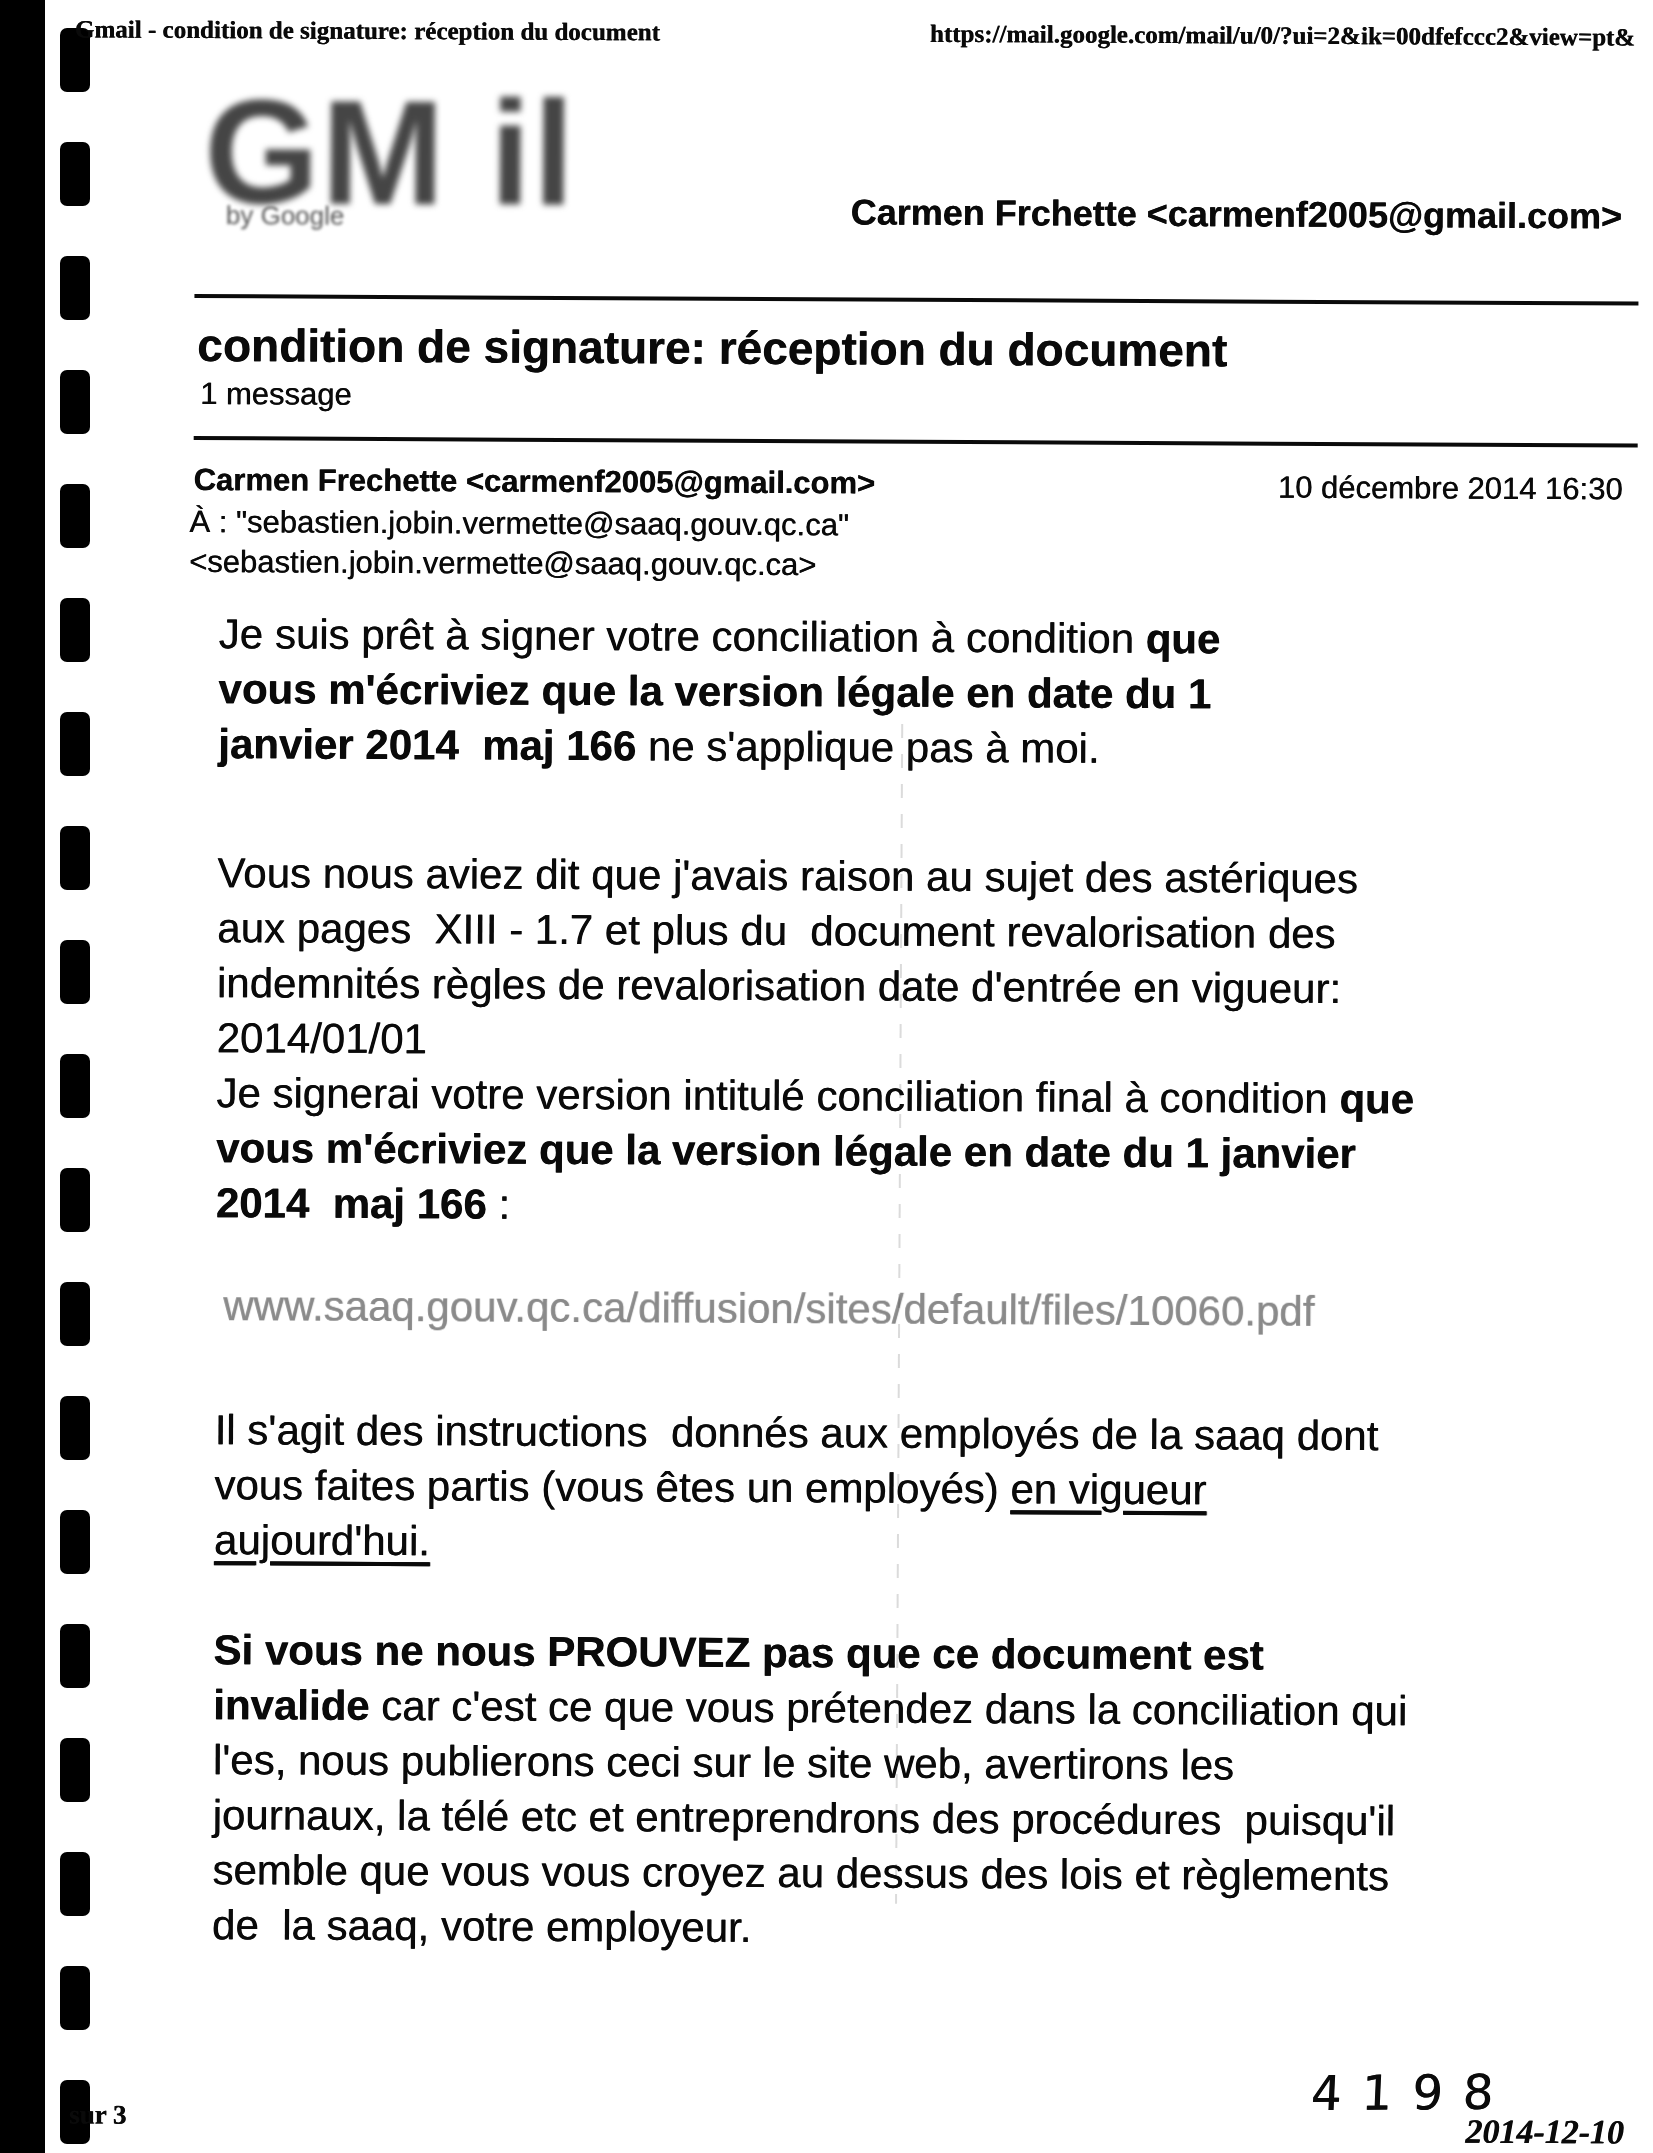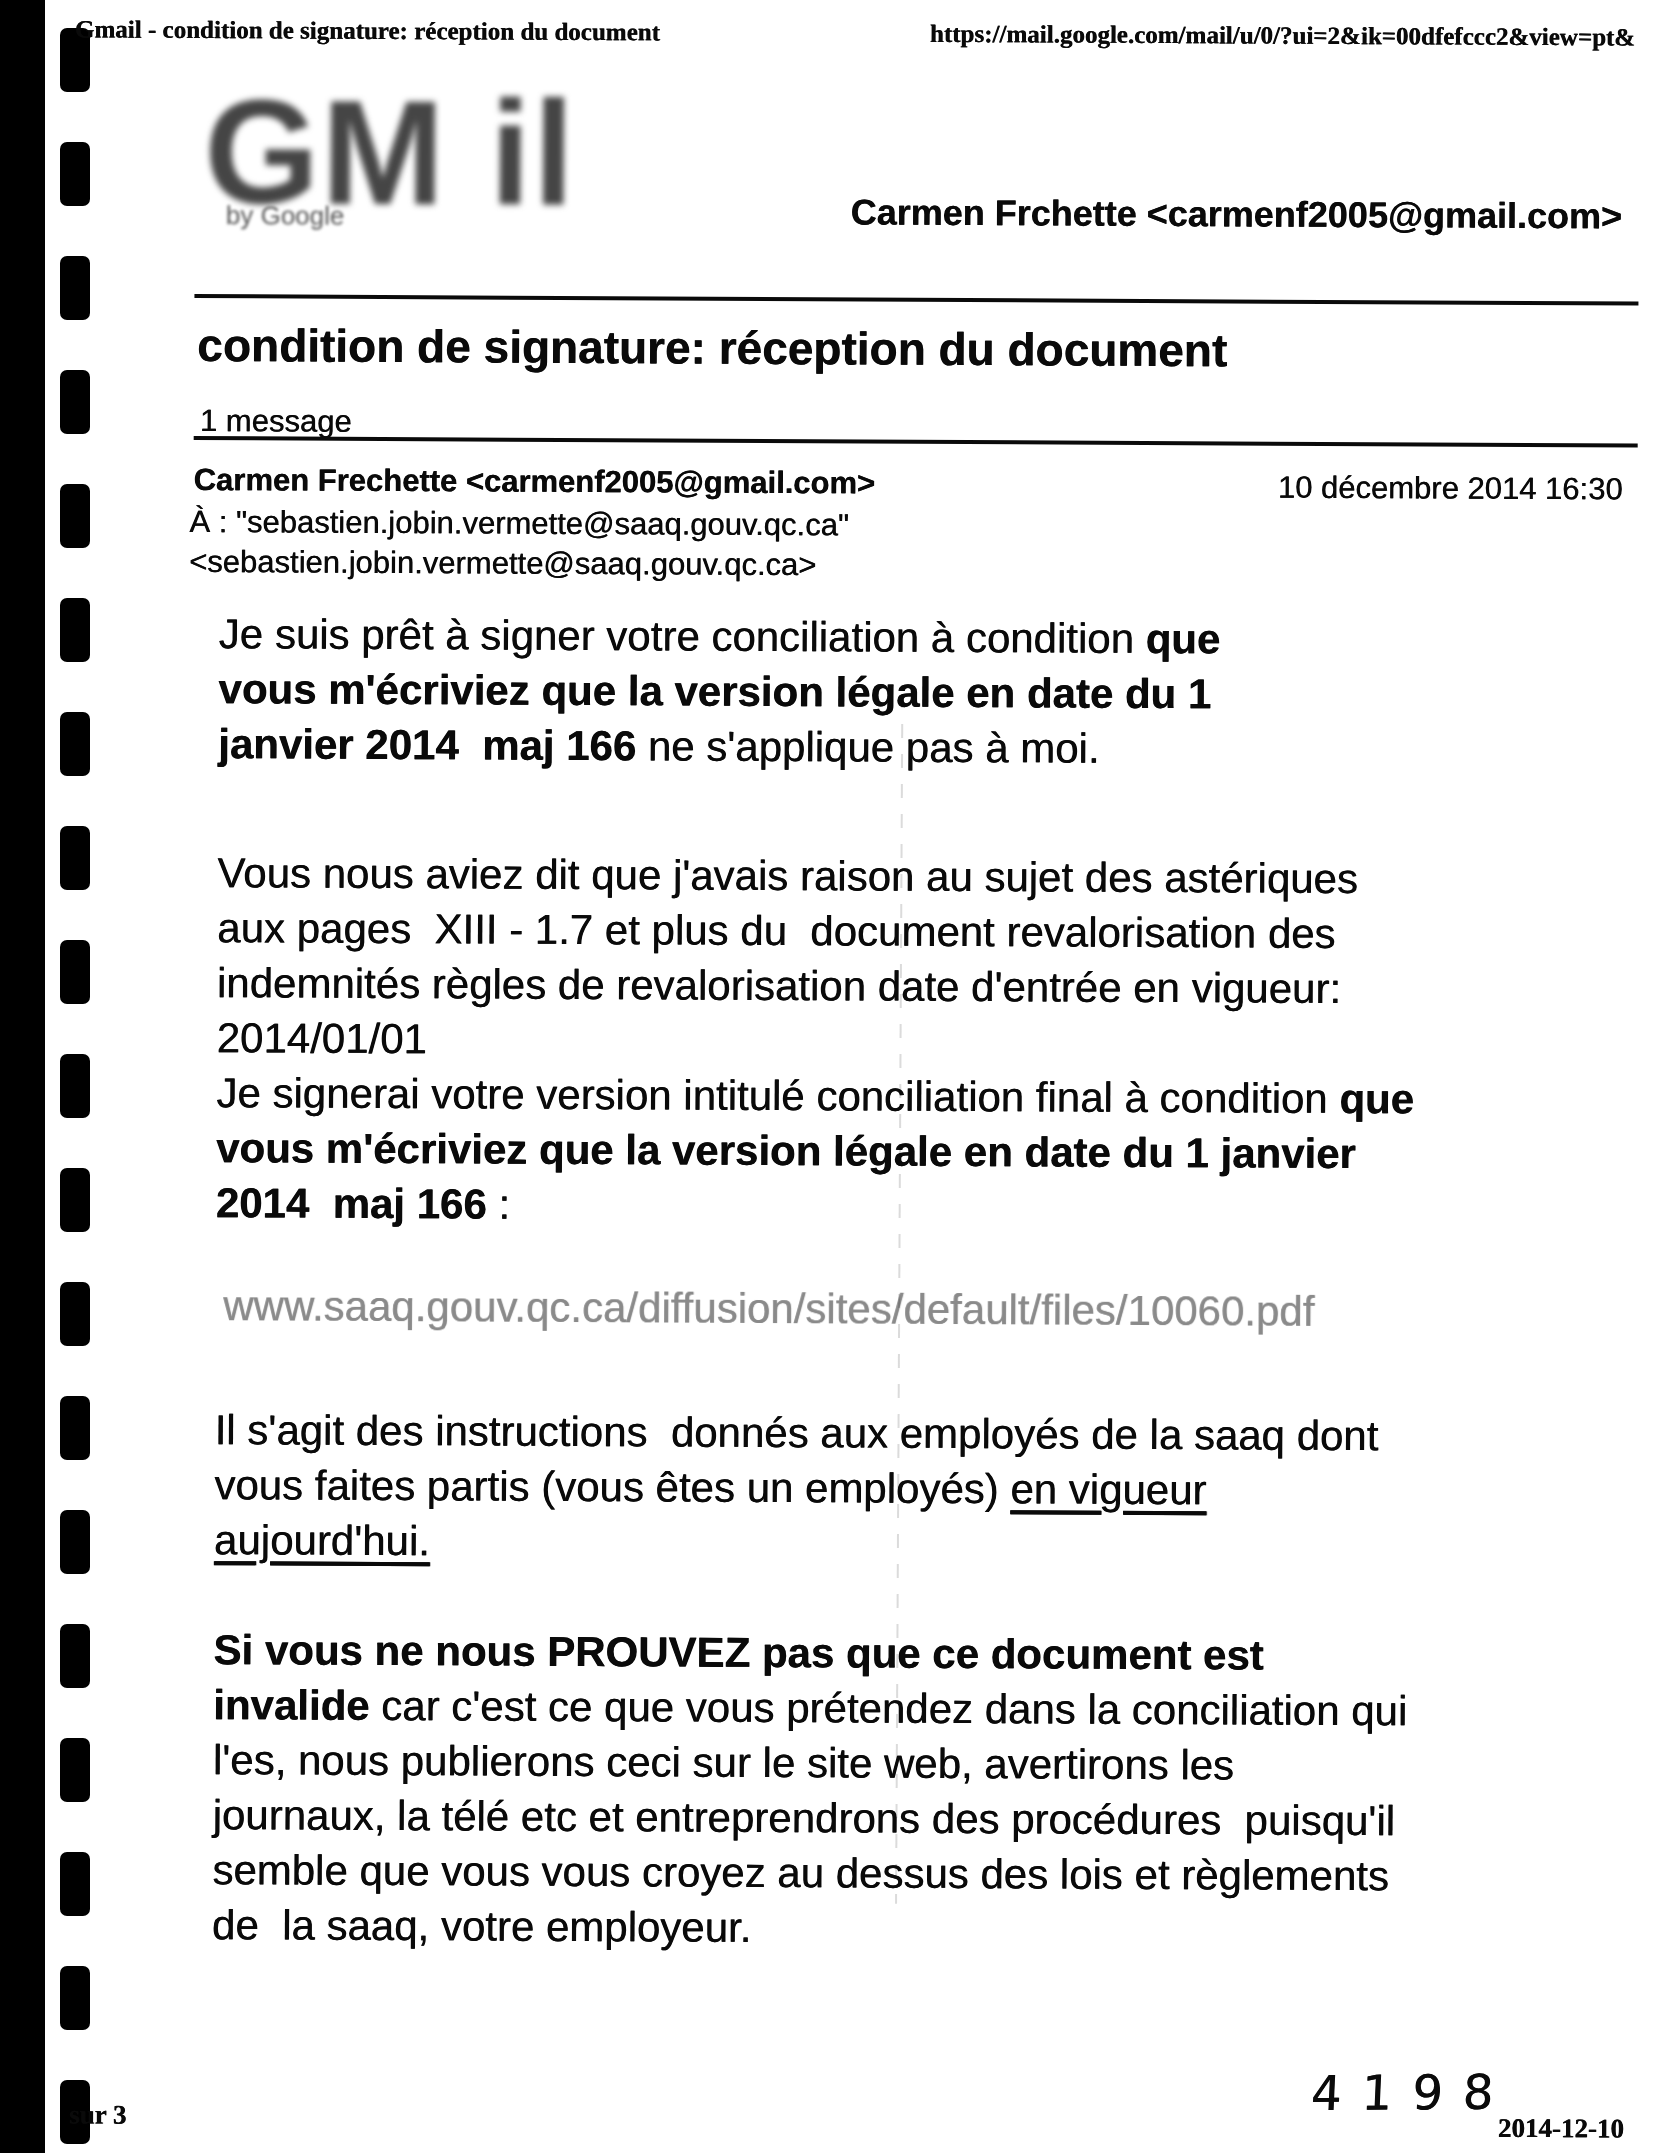--- a/index.html
+++ b/index.html
@@ -27,21 +27,21 @@
   .logo-by{display:block;margin:-26px 0 0 22px;font-size:26px;color:#555;
            filter:blur(1.6px);text-shadow:none;}
 
   .account{position:absolute;right:30px;top:188px;font-size:36px;font-weight:bold;white-space:nowrap;}
 
   .rule{position:absolute;left:196px;width:1444px;height:4px;background:#0a0a0a;}
   .rule1{top:294px;}
   .rule2{top:436px;}
 
   .subject{position:absolute;left:199px;top:318px;margin:0;font-size:46px;font-weight:bold;white-space:nowrap;}
-  .msgcount{position:absolute;left:202px;top:403px;font-size:31px;}
+  .msgcount{position:absolute;left:202px;top:376px;font-size:31px;}
 
   .from{position:absolute;left:196px;top:462px;font-size:31px;font-weight:bold;white-space:nowrap;}
   .date{position:absolute;right:28px;top:464px;font-size:31px;white-space:nowrap;}
   .to{position:absolute;left:192px;top:502px;font-size:31px;line-height:40px;white-space:pre-wrap;}
 
   .para{position:absolute;left:222px;font-size:42px;line-height:55px;white-space:pre-wrap;}
   .para b{font-weight:bold;}
   .p1{top:606px;}
   .p2{top:845px;}
   .p3{top:1065px;}
@@ -53,21 +53,21 @@
         text-decoration:none;filter:blur(0.5px);text-shadow:0.5px 0 0 #9a9a9a;white-space:nowrap;cursor:pointer;}
 
   .fold{position:absolute;left:905px;top:690px;width:2px;height:1210px;
         background:repeating-linear-gradient(180deg,rgba(0,0,0,.14) 0 14px,rgba(0,0,0,0) 14px 30px);}
 
   .pagenum{position:absolute;left:80px;top:2100px;font-family:"Liberation Serif",serif;
            font-size:27px;font-weight:bold;}
   .stamp{position:absolute;left:1322px;top:2058px;font-family:"DejaVu Sans",sans-serif;
          font-size:48px;letter-spacing:20px;transform:skewX(-3deg) rotate(-0.8deg);}
   .footdate{position:absolute;right:18px;top:2106px;font-family:"Liberation Serif",serif;
-            font-size:27px;font-weight:bold;white-space:nowrap;}
+            font-size:34px;font-weight:bold;white-space:nowrap;font-style:italic;}
 </style>
 </head>
 <body>
 
 <div class="page">
 
   <div class="scan-bar"></div>
   <div class="holes" id="holes">
       <div class="hole" style="top: 28px;"></div>
       <div class="hole" style="top: 142px;"></div>

